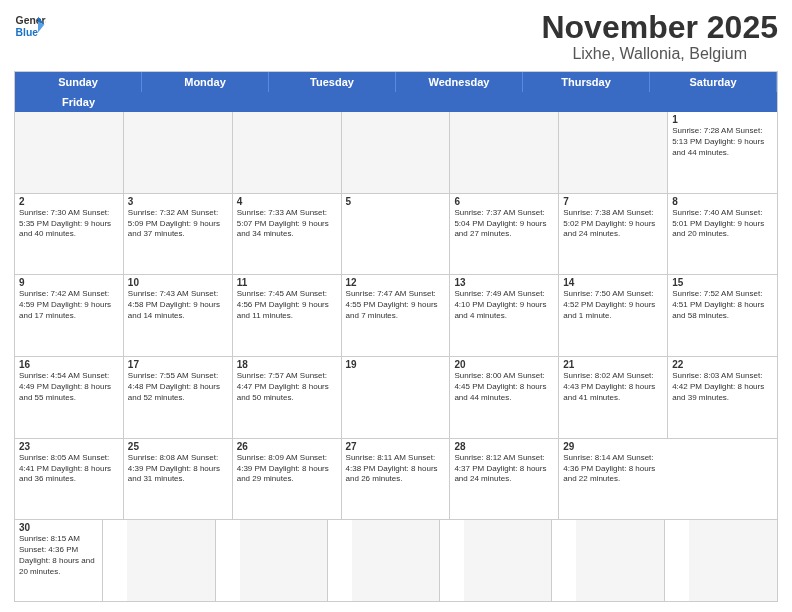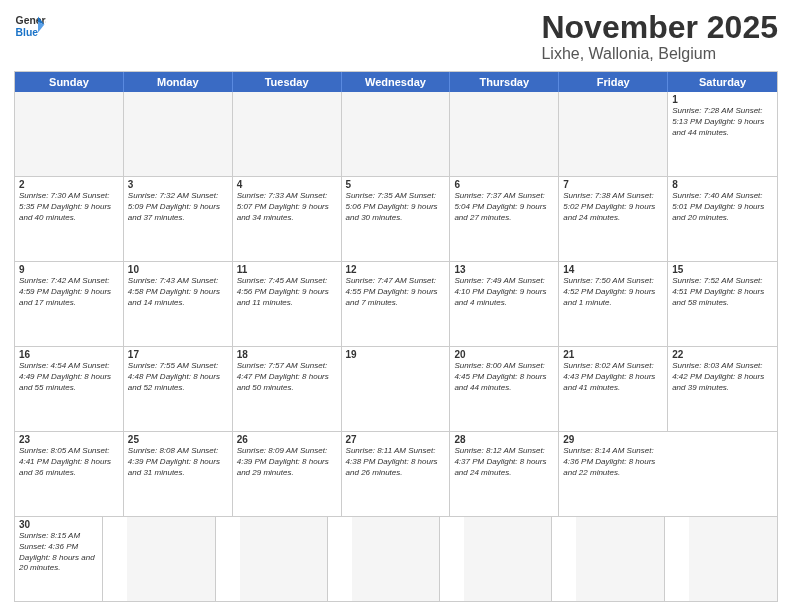--- a/index.html
+++ b/index.html
@@ -27,41 +27,41 @@
     .logo {
       display: flex;
       align-items: center;
       gap: 4px;
     }
     .logo-icon {
       width: 32px;
       height: 32px;
     }
     .title-block {
-      text-align: left;
+      text-align: center;
     }
     .calendar-title {
       font-size: 32px;
       font-weight: bold;
       color: #333;
       line-height: 1.1;
     }
     .calendar-subtitle {
       font-size: 16px;
       color: #555;
     }
     .calendar {
       flex: 1;
       display: flex;
       flex-direction: column;
       border: 1px solid #ccc;
     }
     .cal-header-row {
       display: grid;
-      grid-template-columns: repeat(7, 1fr);
+      grid-template-columns: repeat(6, 1fr);
       background: #3a6bc4;
     }
     .cal-header-cell {
       color: #fff;
       font-size: 11px;
       font-weight: bold;
       text-align: center;
       padding: 4px 2px;
       border-right: 1px solid #5a8ae0;
     }
@@ -93,21 +93,20 @@
     .cal-cell .day-num {
       font-size: 10px;
       font-weight: bold;
       display: block;
       margin-bottom: 1px;
     }
     .cal-cell .day-info {
       font-size: 8px;
       color: #333;
       line-height: 1.35;
-      font-style: italic;
     }
   </style>
 </head>
 <body>
 
 <div class="page">
   <div class="header">
     <div class="logo">
       <svg class="logo-icon" viewBox="0 0 40 40" width="40" height="40">
         <text x="2" y="18" font-size="13" font-weight="bold" fill="#333" font-family="Arial">General</text>
@@ -122,22 +121,22 @@
     </div>
   </div>
 
   <div class="calendar">
     <div class="cal-header-row">
     <div class="cal-header-cell">Sunday</div>
         <div class="cal-header-cell">Monday</div>
         <div class="cal-header-cell">Tuesday</div>
         <div class="cal-header-cell">Wednesday</div>
         <div class="cal-header-cell">Thursday</div>
+        <div class="cal-header-cell">Saturday</div>
         <div class="cal-header-cell">Friday</div>
-        <div class="cal-header-cell">Saturday</div>
       </div>
     <div class="cal-body">
     <div class="cal-row">
           <div class="cal-cell empty"></div>
           <div class="cal-cell empty"></div>
           <div class="cal-cell empty"></div>
           <div class="cal-cell empty"></div>
           <div class="cal-cell empty"></div>
           <div class="cal-cell empty"></div>
           <div class="cal-cell">
@@ -165,24 +164,20 @@
           </div>
           <div class="cal-cell">
             <span class="day-num">4</span>
             <div class="day-info">Sunrise: 7:33 AM
 Sunset: 5:07 PM
 Daylight: 9 hours
 and 34 minutes.</div>
           </div>
           <div class="cal-cell">
             <span class="day-num">5</span>
-            <div class="day-info">Sunrise: 7:35 AM
-Sunset: 5:06 PM
-Daylight: 9 hours
-and 30 minutes.</div>
           </div>
           <div class="cal-cell">
             <span class="day-num">6</span>
             <div class="day-info">Sunrise: 7:37 AM
 Sunset: 5:04 PM
 Daylight: 9 hours
 and 27 minutes.</div>
           </div>
           <div class="cal-cell">
             <span class="day-num">7</span>

